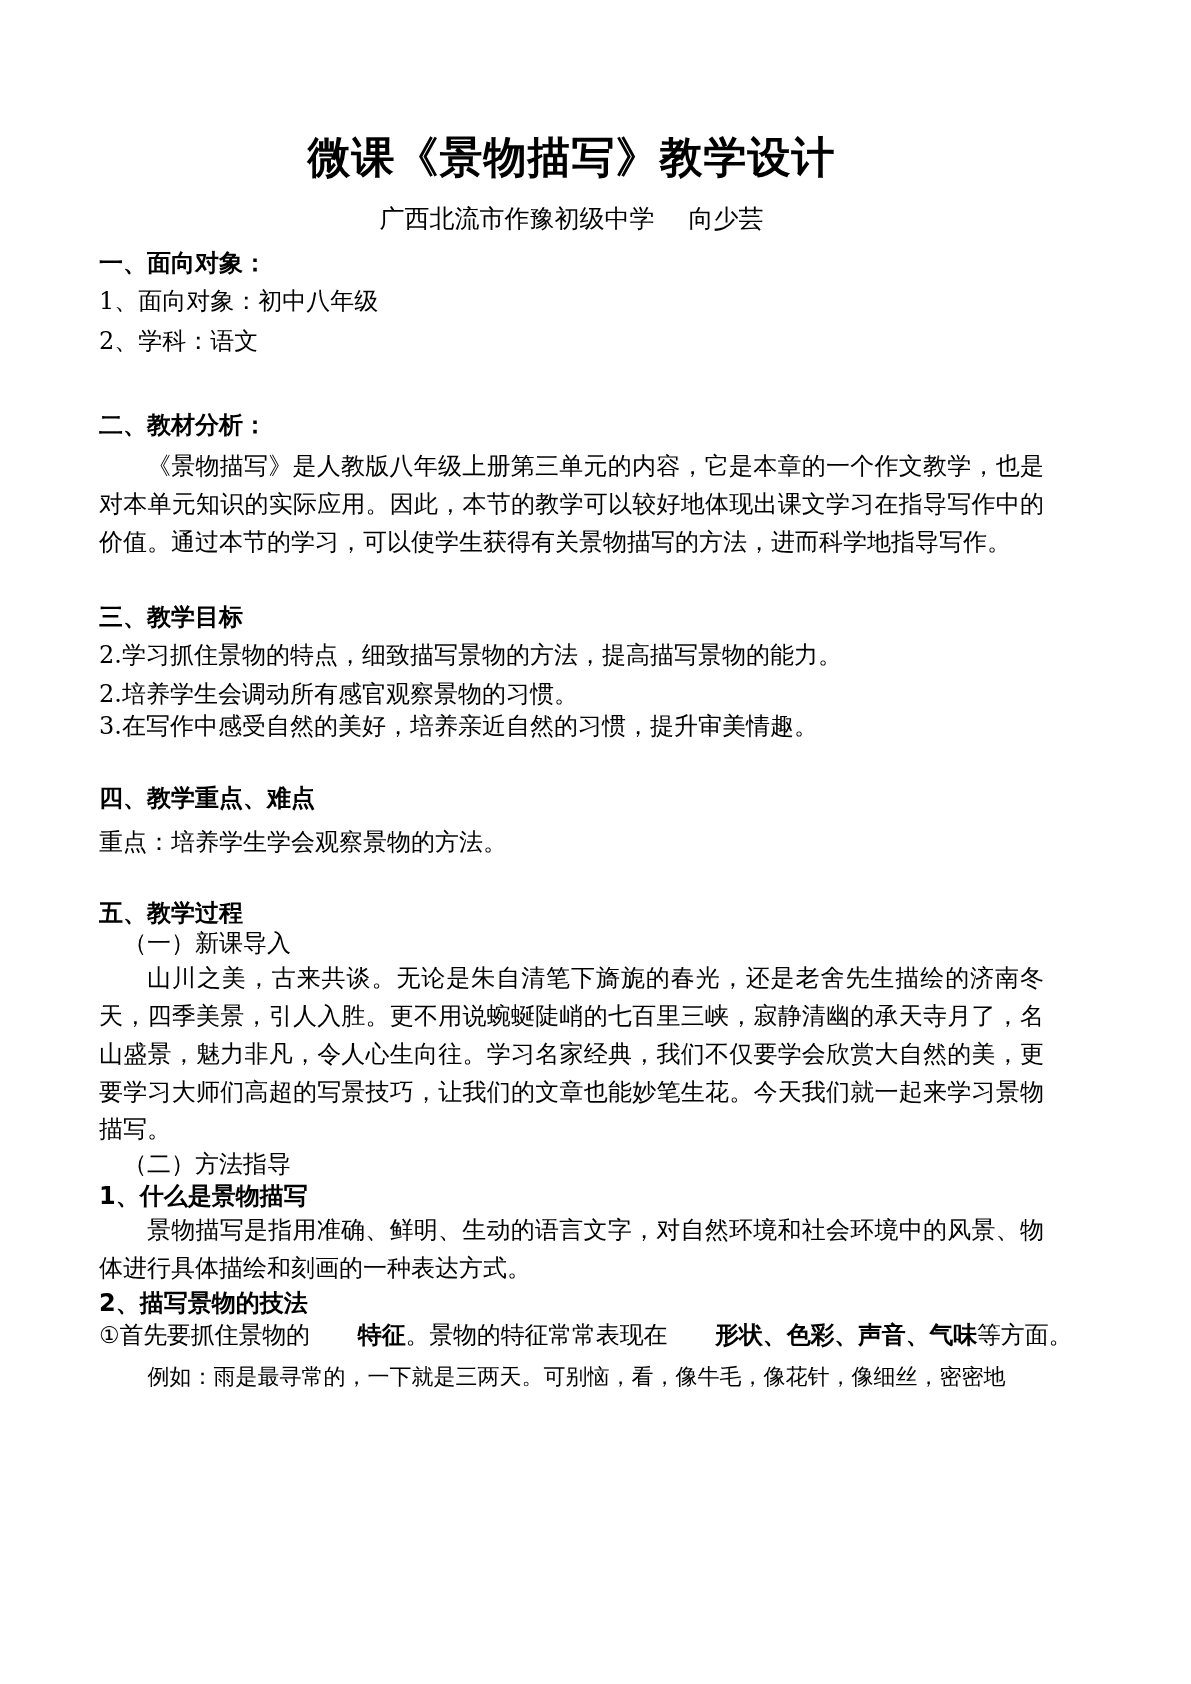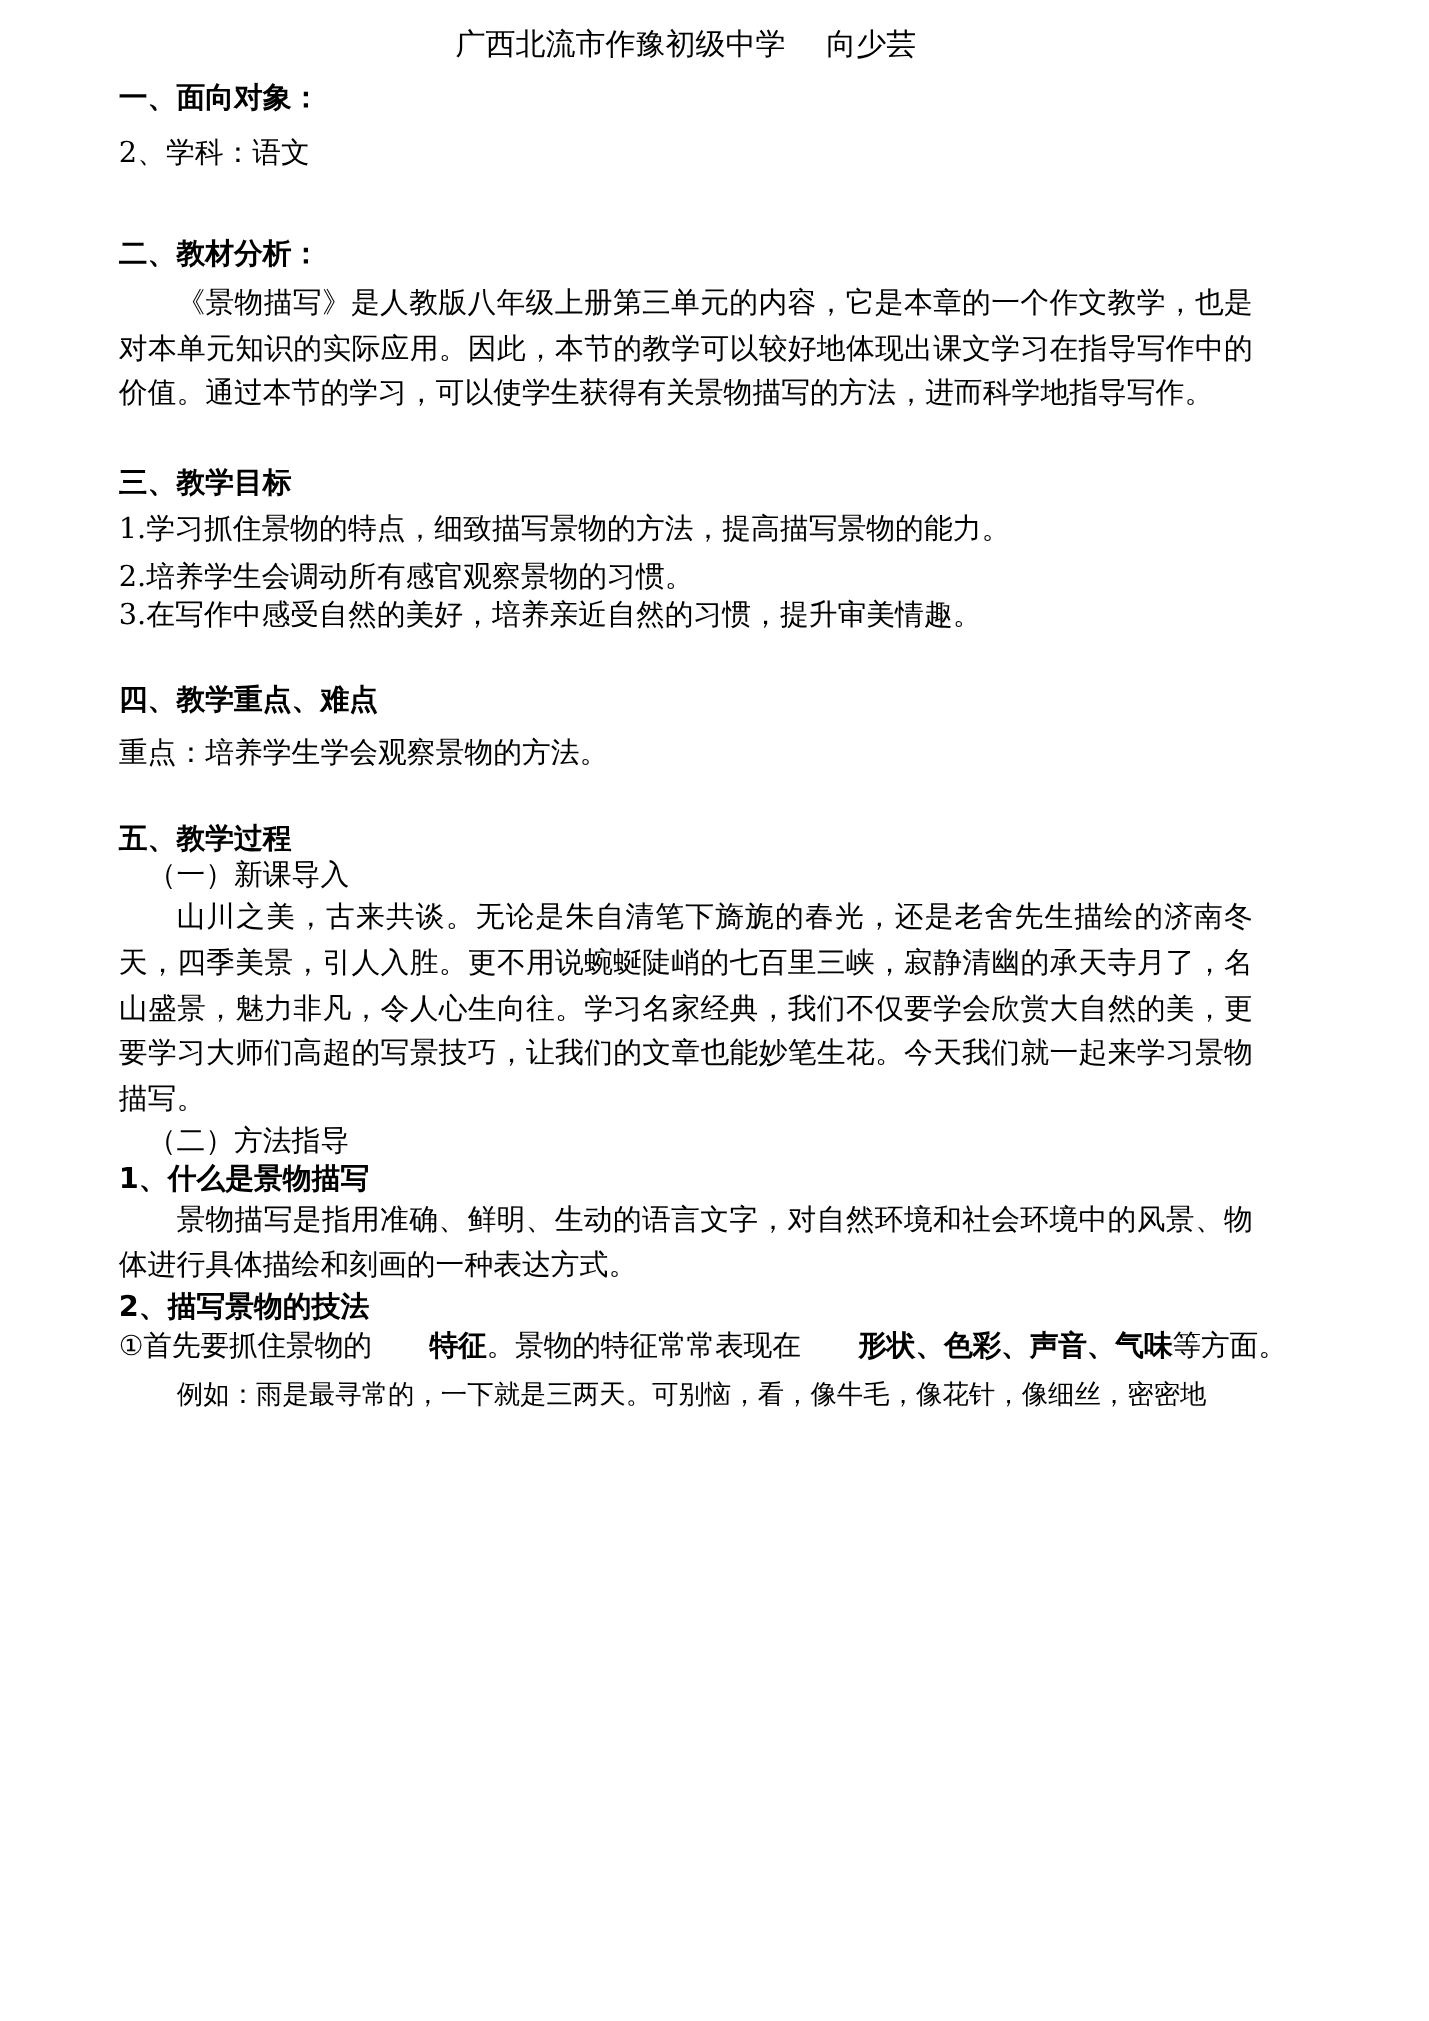--- a/index.html
+++ b/index.html
@@ -97,43 +97,45 @@
     white-space: nowrap;
   }
   .tight { letter-spacing: -0.2px; }
 </style>
 </head>
 <body>
 
 <div class="page">
   <div class="content">
 
+    <h1 class="doc-title">微课《景物描写》教学设计</h1>
 
     <div class="doc-subtitle">
       <span>广西北流市作豫初级中学</span><span class="subtitle-gap"></span><span>向少芸</span>
     </div>
 
     <div class="sp-s"></div>
 
     <div class="h-section">一、面向对象：</div>
     <div class="sp-xs"></div>
+    <div class="p-line">1、面向对象：初中八年级</div>
     <div class="sp-xs"></div>
     <div class="p-line">2、学科：语文</div>
 
     <div class="sp-xl"></div>
 
     <div class="h-section">二、教材分析：</div>
     <div class="sp-xs"></div>
     <div class="p-just p-indent">《景物描写》是人教版八年级上册第三单元的内容，它是本章的一个作文教学，也是对本单元知识的实际应用。因此，本节的教学可以较好地体现出课文学习在指导写作中的价值。通过本节的学习，可以使学生获得有关景物描写的方法，进而科学地指导写作。</div>
 
     <div class="sp-l"></div>
 
     <div class="h-section">三、教学目标</div>
     <div class="sp-xs"></div>
-    <div class="p-line">1.学习抓住景物的特点，细致描写景物的方法，提高描写景物的能力。</div>
+    <div class="p-line">2.学习抓住景物的特点，细致描写景物的方法，提高描写景物的能力。</div>
     <div class="sp-xs"></div>
     <div class="p-line">2.培养学生会调动所有感官观察景物的习惯。</div>
     <div class="p-line">3.在写作中感受自然的美好，培养亲近自然的习惯，提升审美情趣。</div>
 
     <div class="sp-l"></div>
 
     <div class="h-section">四、教学重点、难点</div>
     <div class="sp-s"></div>
     <div class="p-line">重点：培养学生学会观察景物的方法。</div>
 

